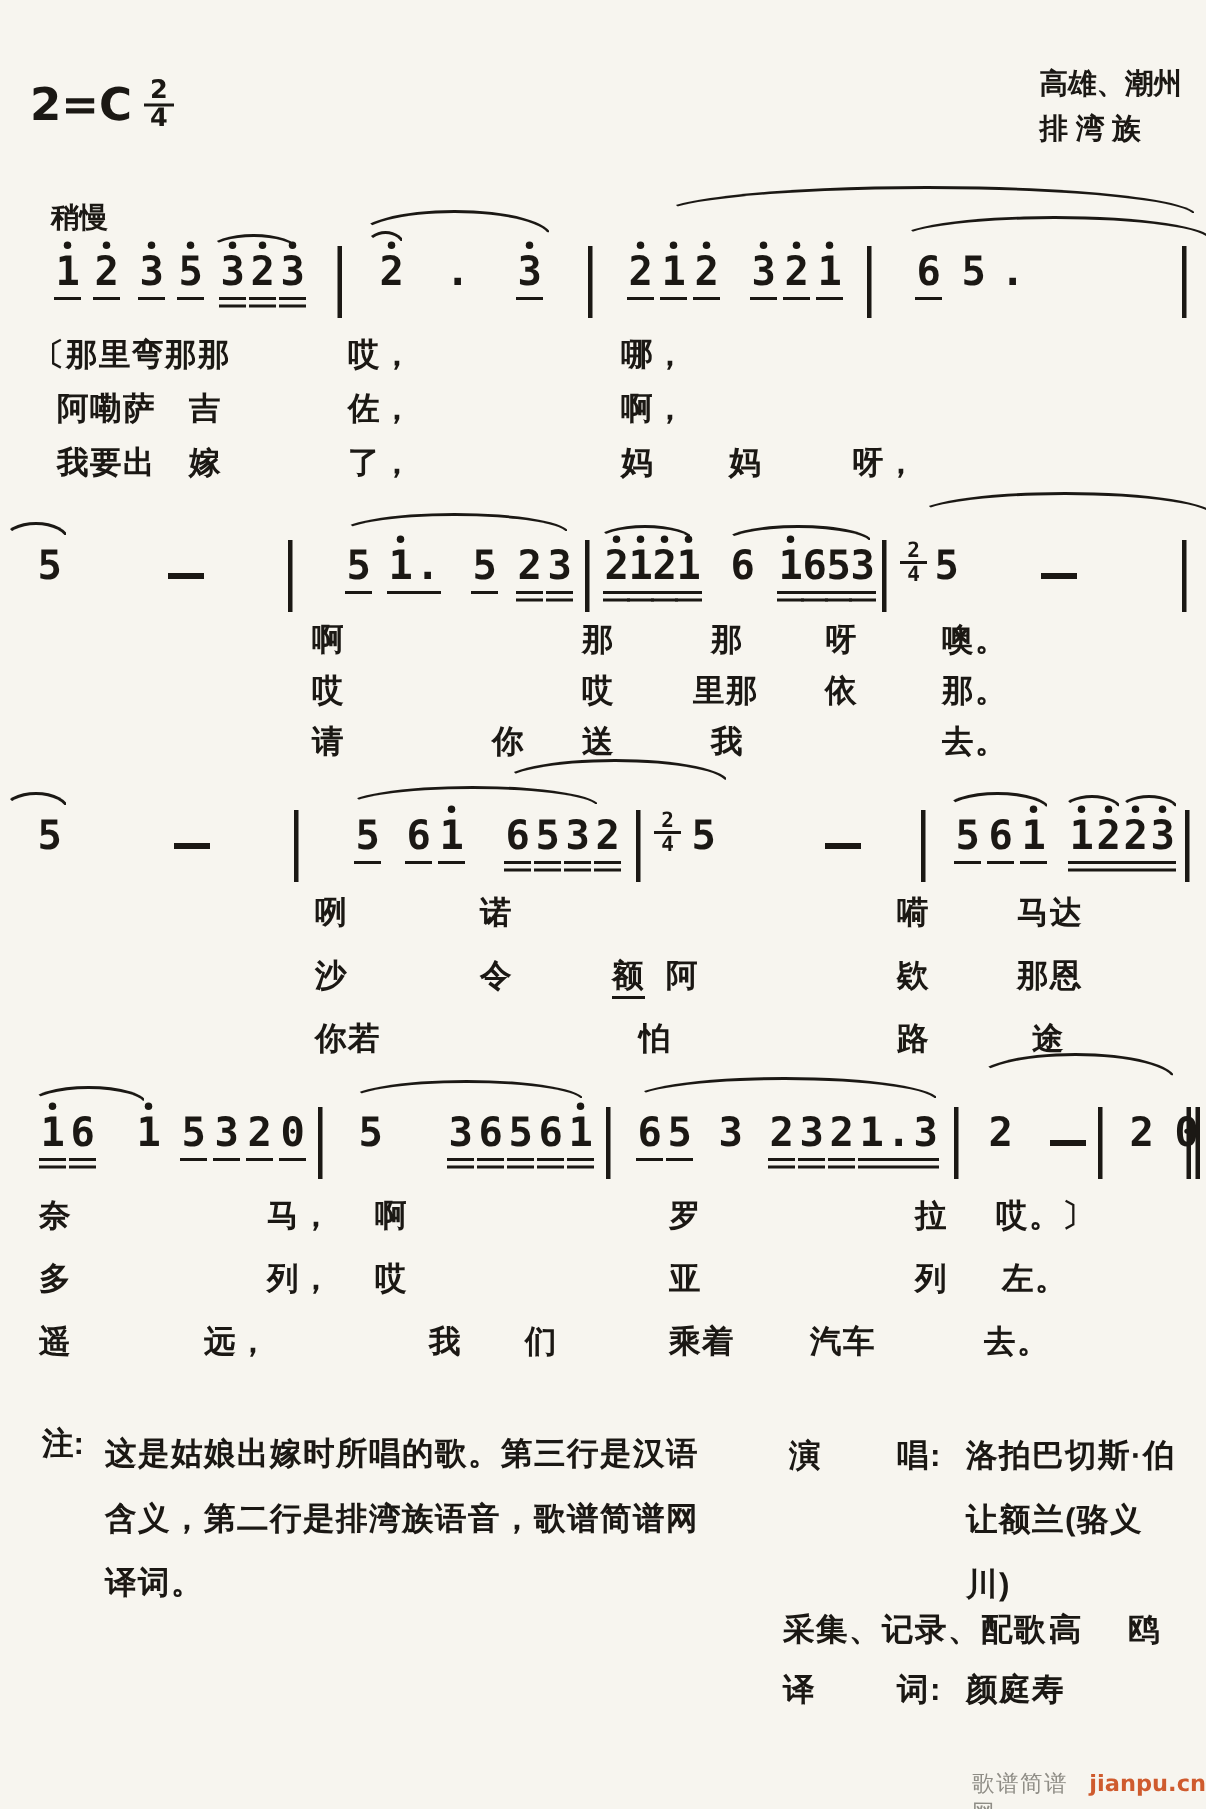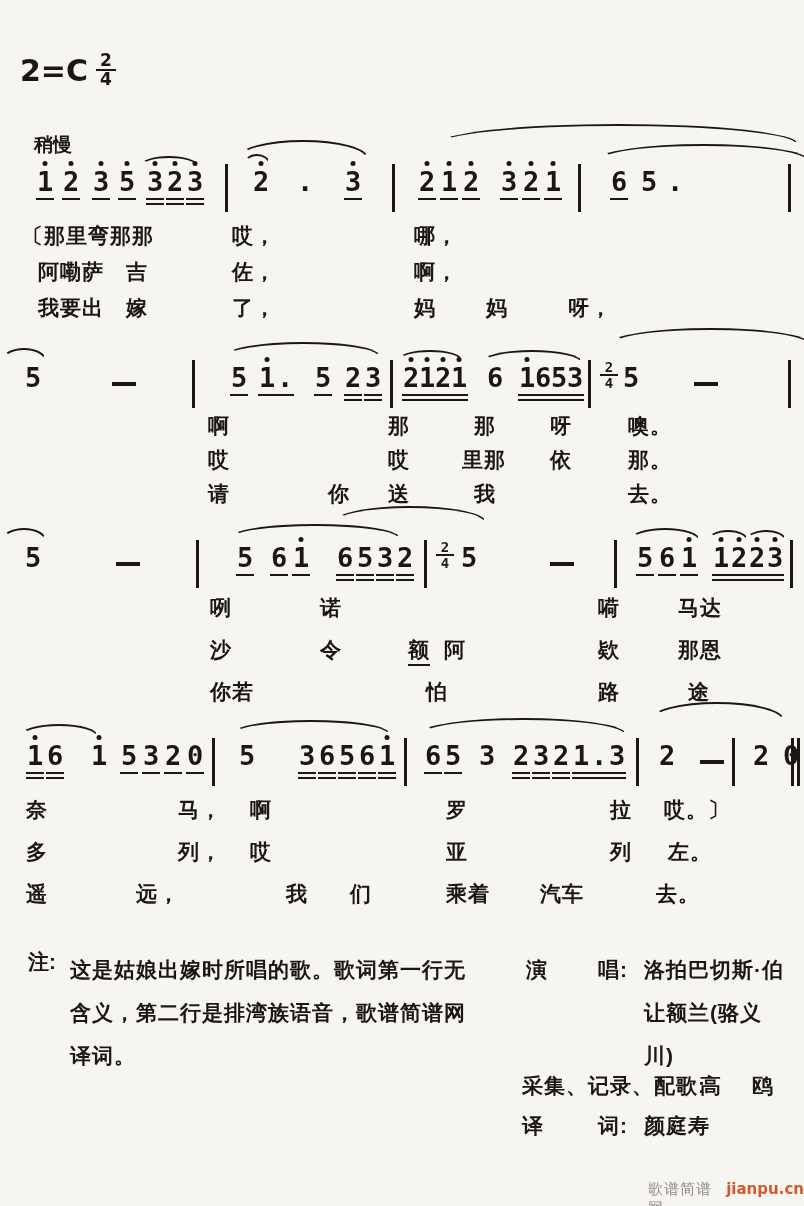--- a/index.html
+++ b/index.html
@@ -46,20 +46,24 @@
 
   <div class="keysig">
     <span>2=C</span>
     <span class="frac">
       <b>2</b>
       <b>4</b>
     </span>
   </div>
 
 
+  <div class="region">
+    <div>高雄、潮州</div>
+    <div>排 湾 族</div>
+  </div>
 
   <div class="tempo">稍慢</div>
 
   <div>
       <div class="system" style="top: 152px; height: 172px;">
         <div class="arc" style="left: 140px; top: 4px; width: 58px; height: 10px;"></div>
         <div class="arc" style="left: 244px; top: 2px; width: 26px; height: 10px;"></div>
         <div class="arc" style="left: 238px; top: -12px; width: 130px; height: 18px;"></div>
         <div class="arc" style="left: 438px; top: -28px; width: 360px; height: 20px;"></div>
         <div class="arc" style="left: 598px; top: -8px; width: 210px; height: 16px;"></div>
@@ -250,21 +254,21 @@
         <span class="lyr" style="left: 286px; top: 154px;">我</span>
         <span class="lyr" style="left: 350px; top: 154px;">们</span>
         <span class="lyr" style="left: 446px; top: 154px;">乘着</span>
         <span class="lyr" style="left: 540px; top: 154px;">汽车</span>
         <span class="lyr" style="left: 656px; top: 154px;">去。</span>
       </div>
     </div>
 
   <div class="note-label">注:</div>
   <div class="note-lines">
-      <div>这是姑娘出嫁时所唱的歌。歌词第一行无</div>
+      <div>这是姑娘出嫁时所唱的歌。第三行是汉语</div>
       <div>含义，第二行是排湾族语音，歌谱简谱网</div>
       <div>译词。</div>
     </div>
 
   <div>
       <div class="credit" style="left: 526px; top: 956px;">演</div>
       <div class="credit" style="left: 598px; top: 956px;">唱:</div>
       <div class="credit" style="left: 644px; top: 956px;">洛拍巴切斯·伯</div>
       <div class="credit" style="left: 644px; top: 999px;">让额兰(骆义</div>
       <div class="credit" style="left: 644px; top: 1042px;">川)</div>

